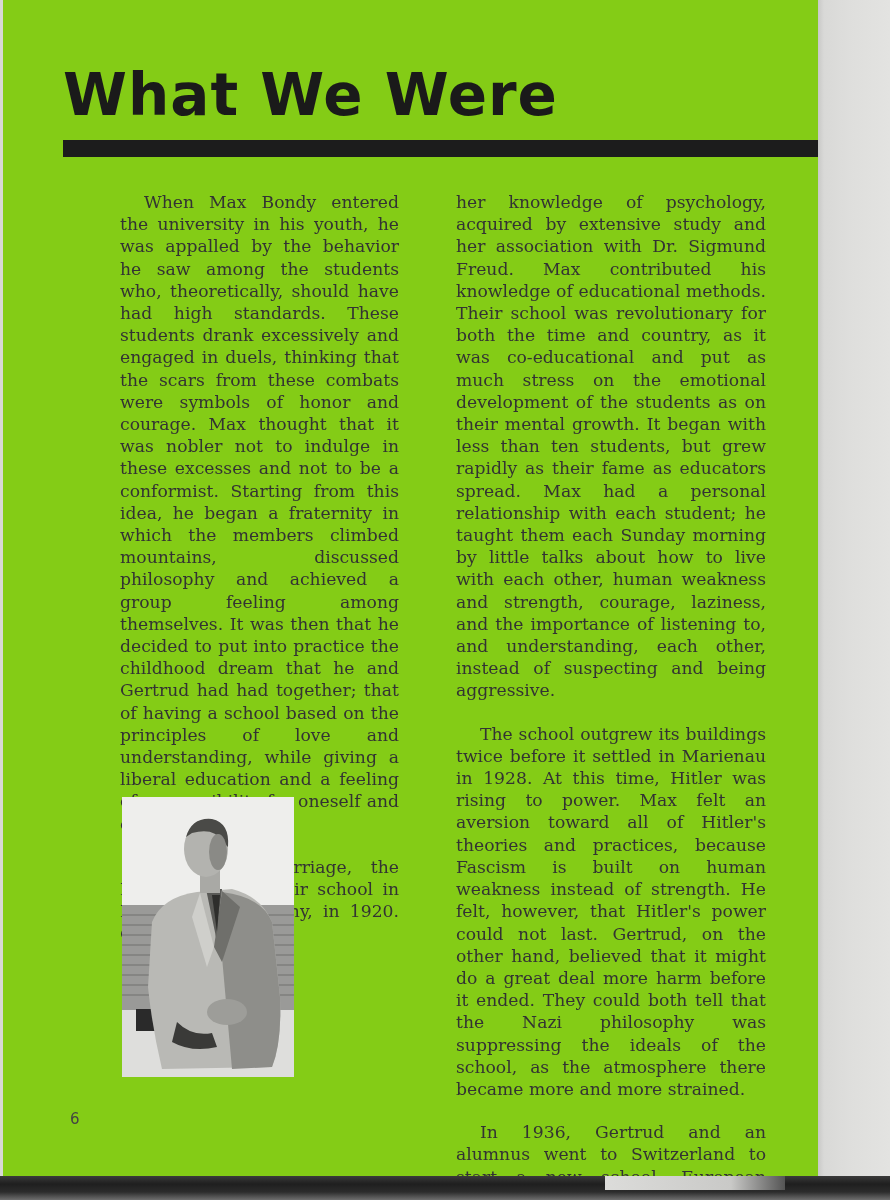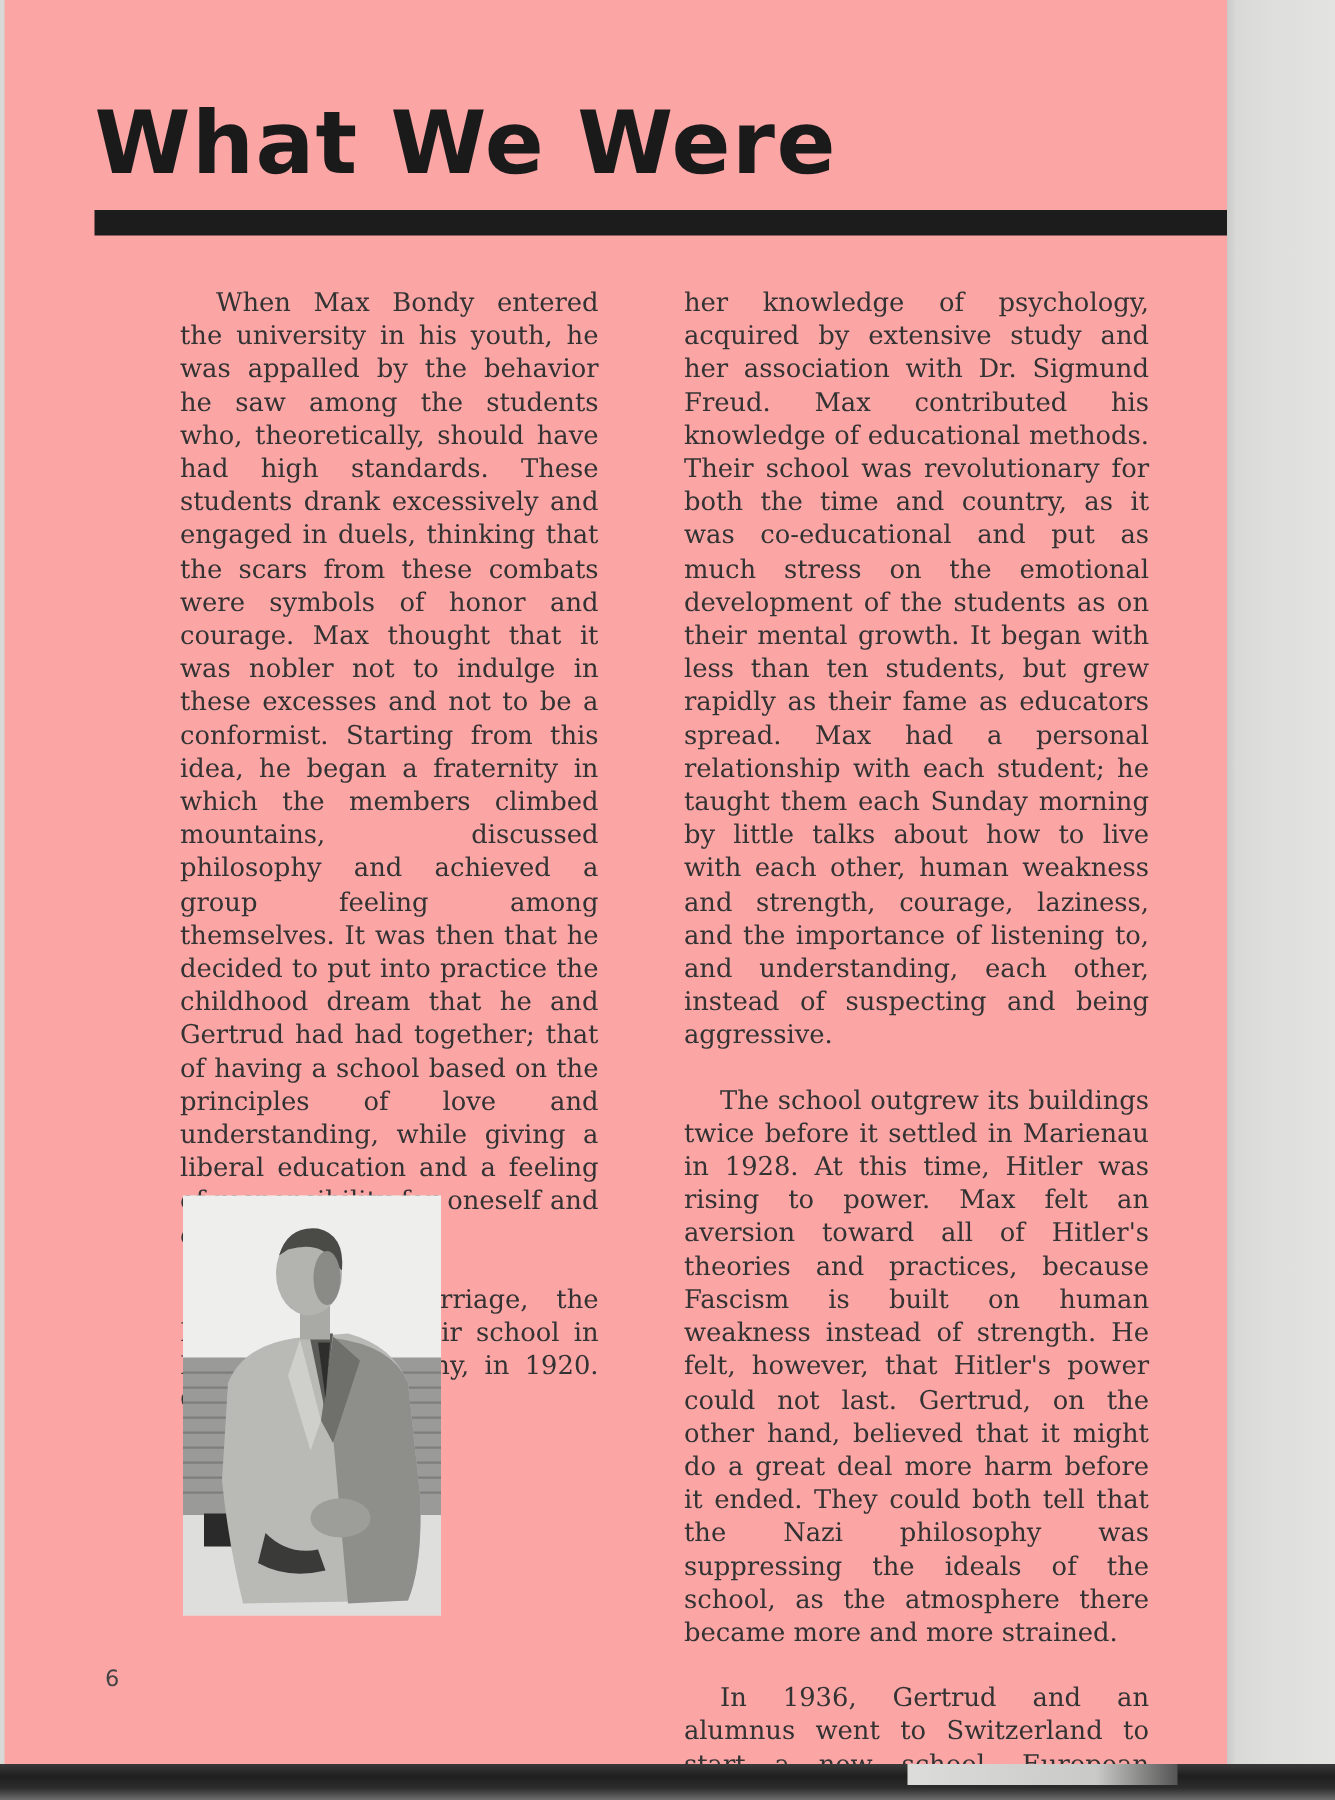--- a/index.html
+++ b/index.html
@@ -4,21 +4,21 @@
   <style>
     html, body { margin: 0; padding: 0; }
     body {
       width: 890px; height: 1200px; position: relative; overflow: hidden;
       background: #fbfbfa;
       font-family: "DejaVu Serif", serif;
       color: #2a2a2a;
     }
     .page {
       position: absolute; left: 0; top: 0; width: 818px; height: 1176px;
-      background: #fca5a5;
+      background: #84cc16;
       border-left: 3px solid #d8d8d6;
       box-sizing: border-box;
     }
     .next-page-edge {
       position: absolute; left: 818px; top: 0; width: 72px; height: 1176px;
       background: linear-gradient(to right, #c9c9c7 0px, #d9d9d7 6px, #dededc 30px, #e3e3e1 72px);
     }
     .bottom-edge {
       position: absolute; left: 0; top: 1176px; width: 890px; height: 24px;
       background: linear-gradient(to bottom, #3a3a3a 0px, #1f1f1f 8px, #2c2c2c 16px, #6e6e6e 24px);

